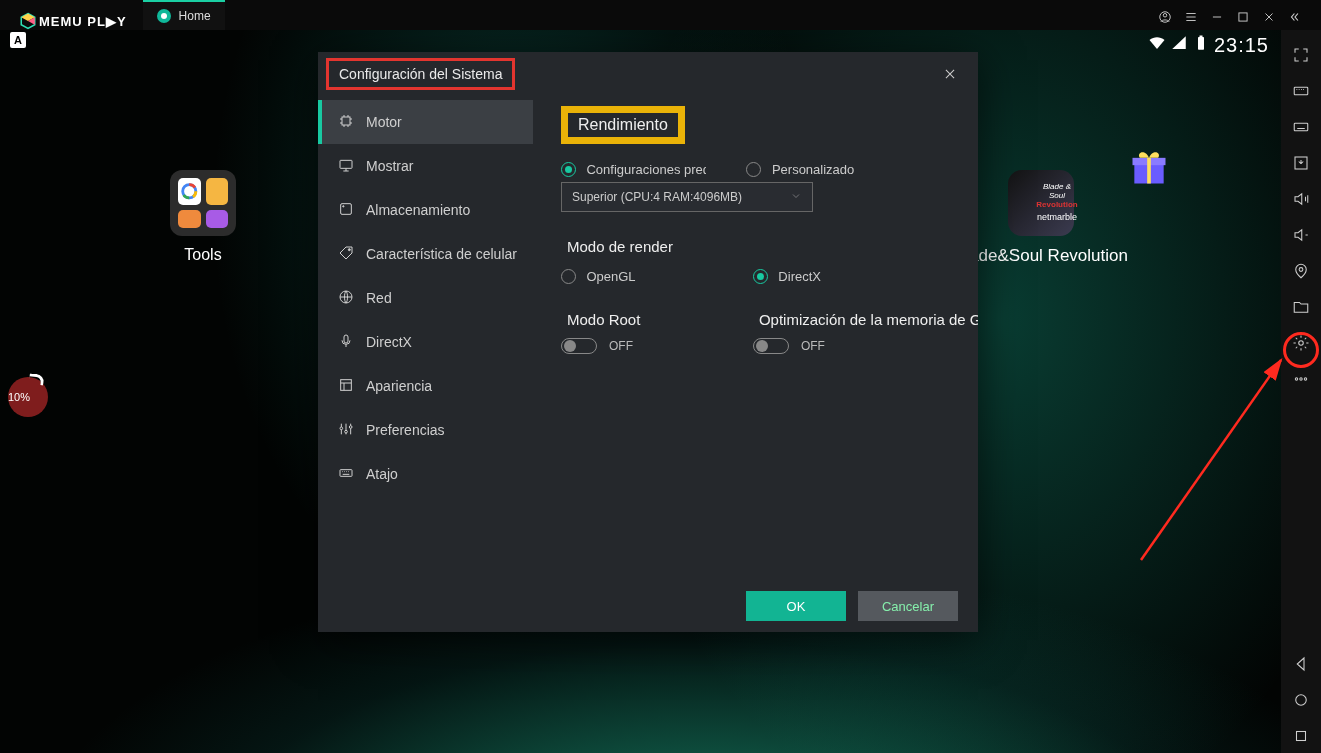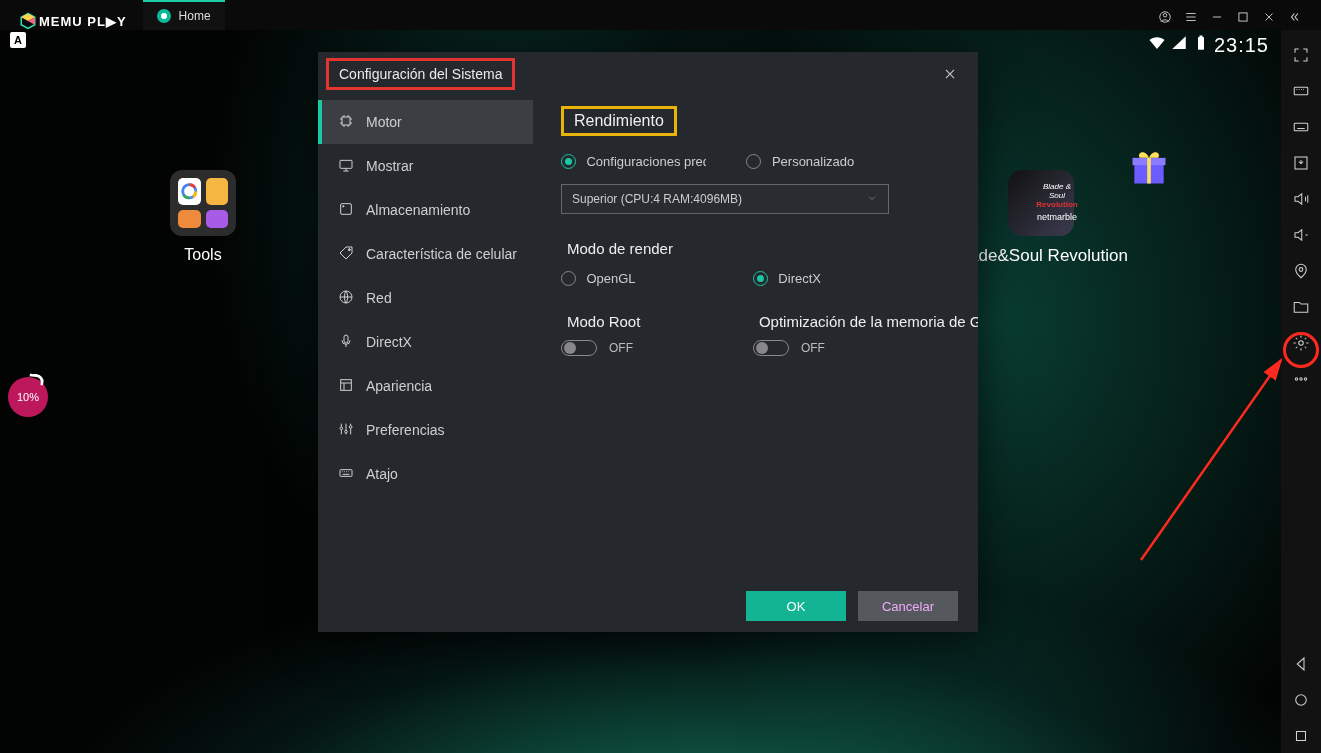--- a/index.html
+++ b/index.html
@@ -40,62 +40,62 @@
   .folder-label { color:#fff; font-size:16px; }
 
   .bns { position:absolute; top:140px; right:130px; text-align:center; width:220px; }
   .bns-chip { width:66px; height:66px; border-radius:14px; background:linear-gradient(135deg,#131313,#3b3b50); margin:0 auto 10px; display:flex; flex-direction:column; align-items:center; justify-content:center; color:#fff; font-size:8px; line-height:1.1;padding-left:32px;}
   .bns-chip span.brand { color:#d33; font-weight:600; }
   .bns-chip span.net { font-size:9px; color:#fff; margin-top:3px; }
   .bns-label { color:#fff; font-size:17px; white-space:nowrap; }
 
   .gift { position:absolute; top:115px; right:110px; width:44px; height:44px; }
 
-  .battery-ring { position:absolute; top:347px; left:8px; width:40px; height:40px; border-radius:50%; background:#be185d; display:flex; align-items:center; justify-content:center; font-size:11px; color:#fff; }
+  .battery-ring { position:absolute; top:347px; left:8px; width:40px; height:40px; border-radius:50%; background:#7f1d1d; display:flex; align-items:center; font-size:11px; color:#fff; }
   .battery-ring::before { content:""; position:absolute; top:-3px; right:4px; width:12px; height:8px; border-top:3px solid #fff; border-right:3px solid #fff; border-radius:0 8px 0 0; transform:rotate(6deg); }
 
   
   .dialog { position:absolute; top:22px; left:318px; width:660px; height:580px; background:#25282c; box-shadow:0 8px 40px rgba(0,0,0,.6); display:flex; flex-direction:column; }
   .dlg-head { height:44px; display:flex; align-items:center; padding:0 14px; }
   .dlg-title-box { border:3px solid #e3352f; padding:4px 10px; margin-left:-6px; }
   .dlg-title { font-size:14px; color:#eaeaea; }
   .dlg-head-spacer { flex:1; }
   .dlg-close { width:28px; height:28px; display:flex; align-items:center; justify-content:center; color:#bbb; cursor:pointer; }
 
   .dlg-body { flex:1; display:flex; overflow:hidden; }
   .dlg-sidebar { width:215px; background:#25282c; padding-top:4px; }
   .nav-item { height:44px; display:flex; align-items:center; gap:12px; padding-left:20px; font-size:14px; color:#cfcfcf; cursor:pointer; position:relative; }
   .nav-item.active { background:#3b3f44; }
   .nav-item.active::before { content:""; position:absolute; left:0; top:0; bottom:0; width:4px; background:#18c9a1; }
   .nav-item svg { width:16px; height:16px; stroke:#cfcfcf; fill:none; stroke-width:1.5; }
 
   .dlg-content { flex:1; padding:10px 24px 12px 28px; position:relative; color:#d0d0d0; }
-  .section-title-box { display:inline-block; border:3px solid #eab308; padding:3px 10px; }
+  .section-title-box { display:inline-block; border:7px solid #eab308; padding:3px 10px; }
   .section-title { font-size:16px; color:#eee; }
   .row { display:flex; gap:40px; margin-top:14px; align-items:center; }
   .radio { width:15px; height:15px; border:1.5px solid #888; border-radius:50%; display:inline-flex; align-items:center; justify-content:center; margin-right:6px; vertical-align:middle; }
   .radio.on { border-color:#18c9a1; }
   .radio.on::after { content:""; width:7px; height:7px; background:#18c9a1; border-radius:50%; }
   .radio-label { font-size:13px; color:#ccc; vertical-align:middle; }
-  .combo { margin-top:14px; width:328px; height:30px; border:1px solid #666; background:#292c31; display:flex; align-items:center; justify-content:space-between; padding:0 10px; font-size:12px; color:#ccc; cursor:pointer; }
+  .combo { margin-top:4px; width:252px; height:30px; border:1px solid #666; background:#292c31; display:flex; align-items:center; justify-content:space-between; padding:0 10px; font-size:12px; color:#ccc; cursor:pointer; }
   .combo svg { width:12px; height:12px; stroke:#bbb; }
 
   .sub-h { font-size:15px; color:#eee; margin-top:26px;margin-left:6px; }
   .toggle-row { display:flex; align-items:center; gap:12px; margin-top:10px; }
   .switch { width:36px; height:16px; border-radius:10px; border:1.5px solid #888; position:relative; cursor:pointer; }
   .switch::after { content:""; position:absolute; top:1px; left:2px; width:12px; height:12px; border-radius:50%; background:#888; }
   .switch-label { font-size:12px; color:#bbb; }
 
   .cols { display:flex; gap:80px; }
   .col { flex:0 0 auto; }
 
   .dlg-foot { height:52px; display:flex; align-items:center; justify-content:flex-end; gap:12px; padding:0 20px; }
   .btn { min-width:100px; height:30px; display:flex; align-items:center; justify-content:center; font-size:13px; cursor:pointer; }
   .btn.ok { background:#12b493; color:#fff; }
-  .btn.cancel { background:#55595e; color:#f0abfc; }
+  .btn.cancel { background:#55595e; color:#86efac; }
 
   
   .right-rail { position:absolute; top:30px; right:0; width:40px; height:723px; background:#121212; display:flex; flex-direction:column; align-items:center; padding-top:8px; gap:2px; }
   .rail-btn { width:34px; height:34px; display:flex; align-items:center; justify-content:center; cursor:pointer; color:#cfcfcf; }
   .rail-btn svg { width:18px; height:18px; stroke:#cfcfcf; fill:none; stroke-width:1.4; }
   .rail-spacer { flex:1; }
   .gear-highlight { position:absolute; top:332px; right:2px; width:36px; height:36px; border:3px solid #ff2a1f; border-radius:50%; pointer-events:none; }
 
   
   .arrow-svg { position:absolute; top:340px; right:20px; width:180px; height:230px; pointer-events:none; }

